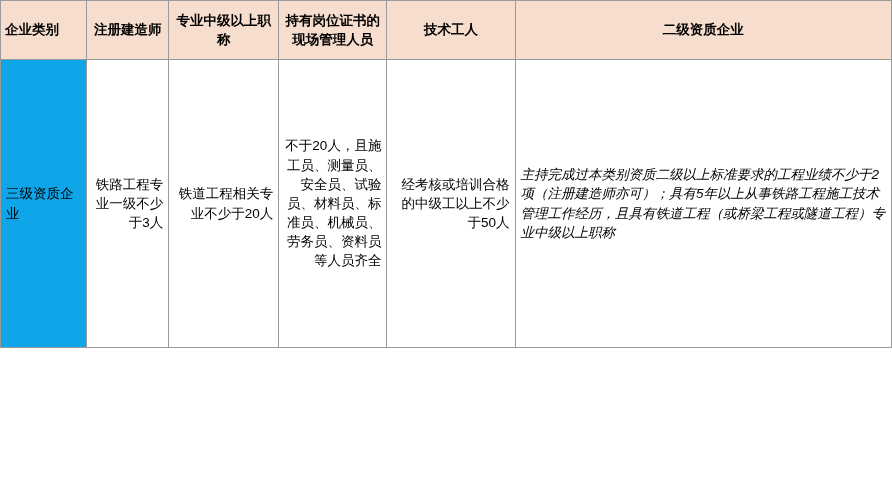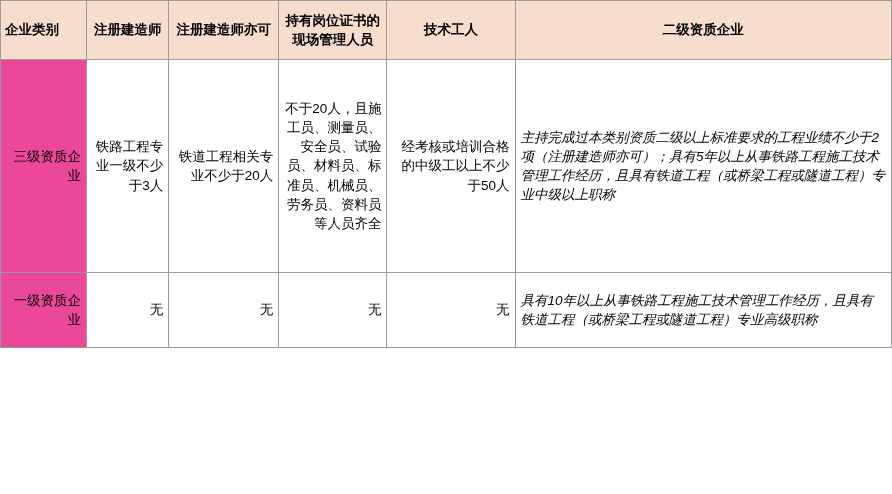--- a/index.html
+++ b/index.html
@@ -34,22 +34,22 @@
     font-weight: bold;
     text-align: center;
     font-size: 13.5px;
     height: 52px;
   }
   thead th.col-cat {
     text-align: left;
     padding-left: 4px;
   }
   tbody td.cat-cell {
-    background: #ec4899;
-    text-align: right;
+    background: #0ea5e9;
+    text-align: left;
     font-weight: normal;
   }
   tbody td.center {
     text-align: right;
   }
   tbody td.body-text {
     text-align: left;
     font-style: italic;
   }
   .c1 { width: 86px; }
@@ -72,37 +72,29 @@
       <col class="c2">
       <col class="c3">
       <col class="c4">
       <col class="c5">
       <col class="c6">
   </colgroup>
   <thead>
     <tr>
       <th class="col-cat">企业类别</th>
       <th>注册建造师</th>
-      <th>注册建造师亦可</th>
+      <th>专业中级以上职称</th>
       <th>持有岗位证书的现场管理人员</th>
       <th>技术工人</th>
       <th>二级资质企业</th>
     </tr>
   </thead>
   <tbody>
     <tr class="row-3">
       <td class="cat-cell">三级资质企业</td>
       <td class="center">铁路工程专业一级不少于3人</td>
       <td class="center">铁道工程相关专业不少于20人</td>
       <td class="center">不于20人，且施工员、测量员、安全员、试验员、材料员、标准员、机械员、劳务员、资料员等人员齐全</td>
       <td class="center">经考核或培训合格的中级工以上不少于50人</td>
       <td class="body-text">主持完成过本类别资质二级以上标准要求的工程业绩不少于2项（注册建造师亦可）；具有5年以上从事铁路工程施工技术管理工作经历，且具有铁道工程（或桥梁工程或隧道工程）专业中级以上职称</td>
     </tr>
-    <tr class="row-1">
-      <td class="cat-cell">一级资质企业</td>
-      <td class="center">无</td>
-      <td class="center">无</td>
-      <td class="center">无</td>
-      <td class="center">无</td>
-      <td class="body-text">具有10年以上从事铁路工程施工技术管理工作经历，且具有铁道工程（或桥梁工程或隧道工程）专业高级职称</td>
-    </tr>
   </tbody>
 </table>
 
 </body></html>

